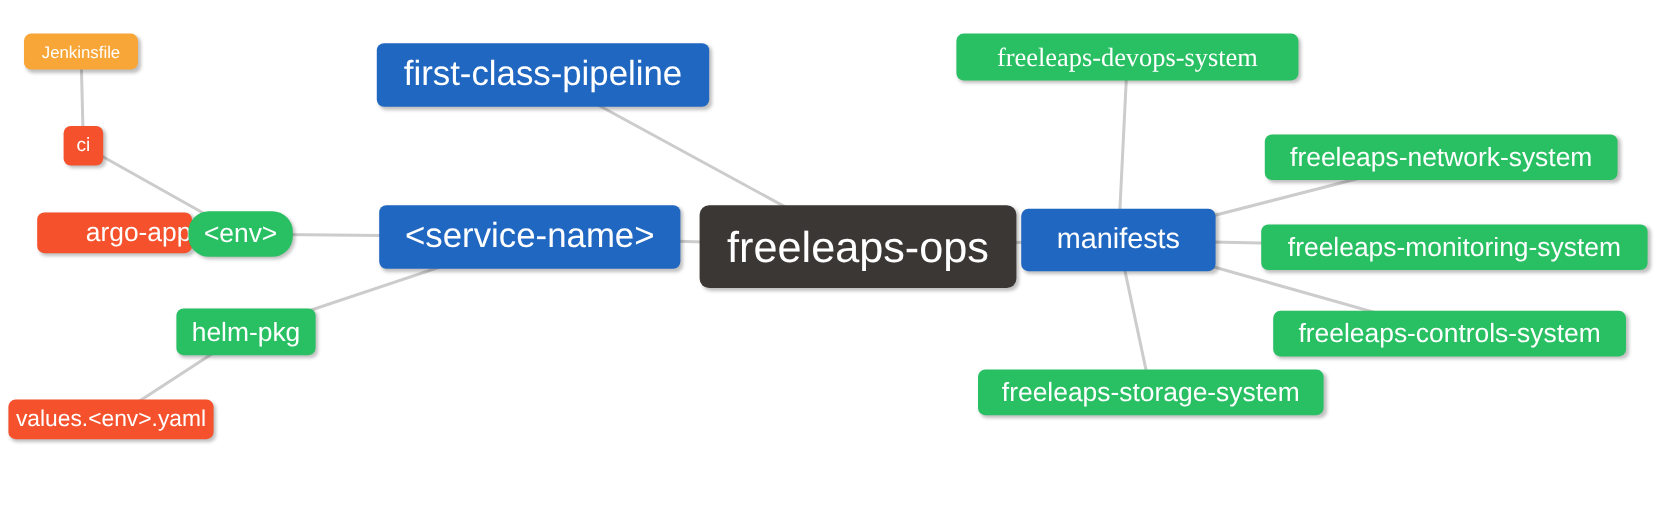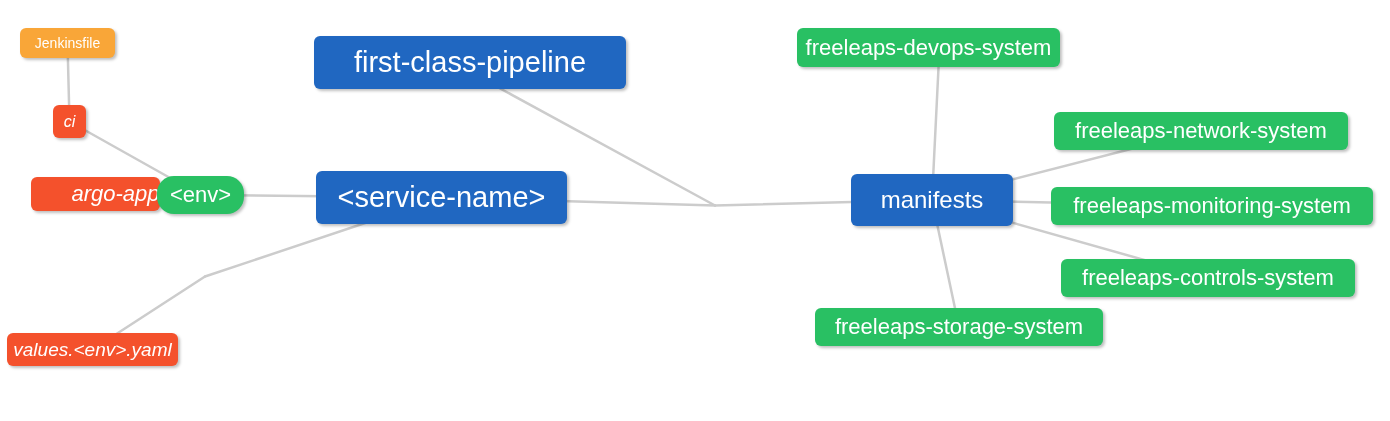--- a/index.html
+++ b/index.html
@@ -35,35 +35,35 @@
     color: var(--text, #ffffff);
     border-radius: 6px;
     box-shadow: 2px 2px 3px rgba(0,0,0,0.25);
     white-space: nowrap;
     cursor: pointer;
     user-select: none;
     line-height: 1;
   }
   .c-blue   { background: var(--blue,   #2067c1); }
   .c-green  { background: var(--green,  #29c063); }
-  .c-red    { background: var(--red,    #f4512c); font-style: italic; }
+  .c-red    { background: var(--red,    #f4512c); }
   .c-orange { background: var(--orange, #f9a638); }
   .c-dark   { background: var(--dark,   #3b3735); border-radius: 8px; }
 
   .n-jenkinsfile { left: 20px;   top: 28px;  width: 95px;  height: 30px; font-size: 14px; }
   .n-ci          { left: 53px;   top: 105px; width: 33px;  height: 33px; font-size: 16px; }
   .n-argo-app    { left: 31px;   top: 177px; width: 89px;  height: 34px; font-size: 22px; padding-left: 40px; }
   .n-env         { left: 157px;  top: 176px; width: 87px;  height: 38px; font-size: 22px; border-radius: 17px; }
   .n-helm-pkg    { left: 147px;  top: 257px; width: 116px; height: 39px; font-size: 22px; }
   .n-values      { left: 7px;    top: 333px; width: 171px; height: 33px; font-size: 19px; }
-  .n-pipeline    { left: 314px;  top: 36px;  width: 312px; height: 53px; font-size: 29px; }
+  .n-pipeline    { left: 314px;  top: 36px;  width: 277px; height: 53px; font-size: 29px; }
   .n-service     { left: 316px;  top: 171px; width: 251px; height: 53px; font-size: 29px; }
   .n-ops         { left: 583px;  top: 171px; width: 264px; height: 69px; font-size: 36px; }
   .n-manifests   { left: 851px;  top: 174px; width: 162px; height: 52px; font-size: 24px; }
-  .n-devops      { left: 797px;  top: 28px;  width: 263px; height: 39px; font-size: 22px; }
+  .n-devops      { left: 797px;  top: 28px;  width: 285px; height: 39px; font-size: 22px; font-family: Liberation Serif, serif; }
   .n-network     { left: 1054px; top: 112px; width: 294px; height: 38px; font-size: 22px; }
   .n-monitoring  { left: 1051px; top: 187px; width: 322px; height: 38px; font-size: 22px; }
   .n-controls    { left: 1061px; top: 259px; width: 294px; height: 38px; font-size: 22px; }
   .n-storage     { left: 815px;  top: 308px; width: 288px; height: 38px; font-size: 22px; }
 </style>
 </head>
 <body>
 
 <div class="canvas">
 
@@ -85,27 +85,29 @@
     </svg>
 
   <div class="node c-orange n-jenkinsfile">Jenkinsfile</div>
 
   <div class="node c-red n-ci">ci</div>
 
   <div class="node c-red n-argo-app">argo-app</div>
 
   <div class="node c-green n-env">&lt;env&gt;</div>
 
+  <div class="node c-green n-helm-pkg">helm-pkg</div>
 
   <div class="node c-red n-values">values.&lt;env&gt;.yaml</div>
 
   <div class="node c-blue n-pipeline">first-class-pipeline</div>
 
   <div class="node c-blue n-service">&lt;service-name&gt;</div>
 
+  <div class="node c-dark n-ops">freeleaps-ops</div>
 
   <div class="node c-blue n-manifests">manifests</div>
 
   <div class="node c-green n-devops">freeleaps-devops-system</div>
 
   <div class="node c-green n-network">freeleaps-network-system</div>
 
   <div class="node c-green n-monitoring">freeleaps-monitoring-system</div>
 
   <div class="node c-green n-controls">freeleaps-controls-system</div>

